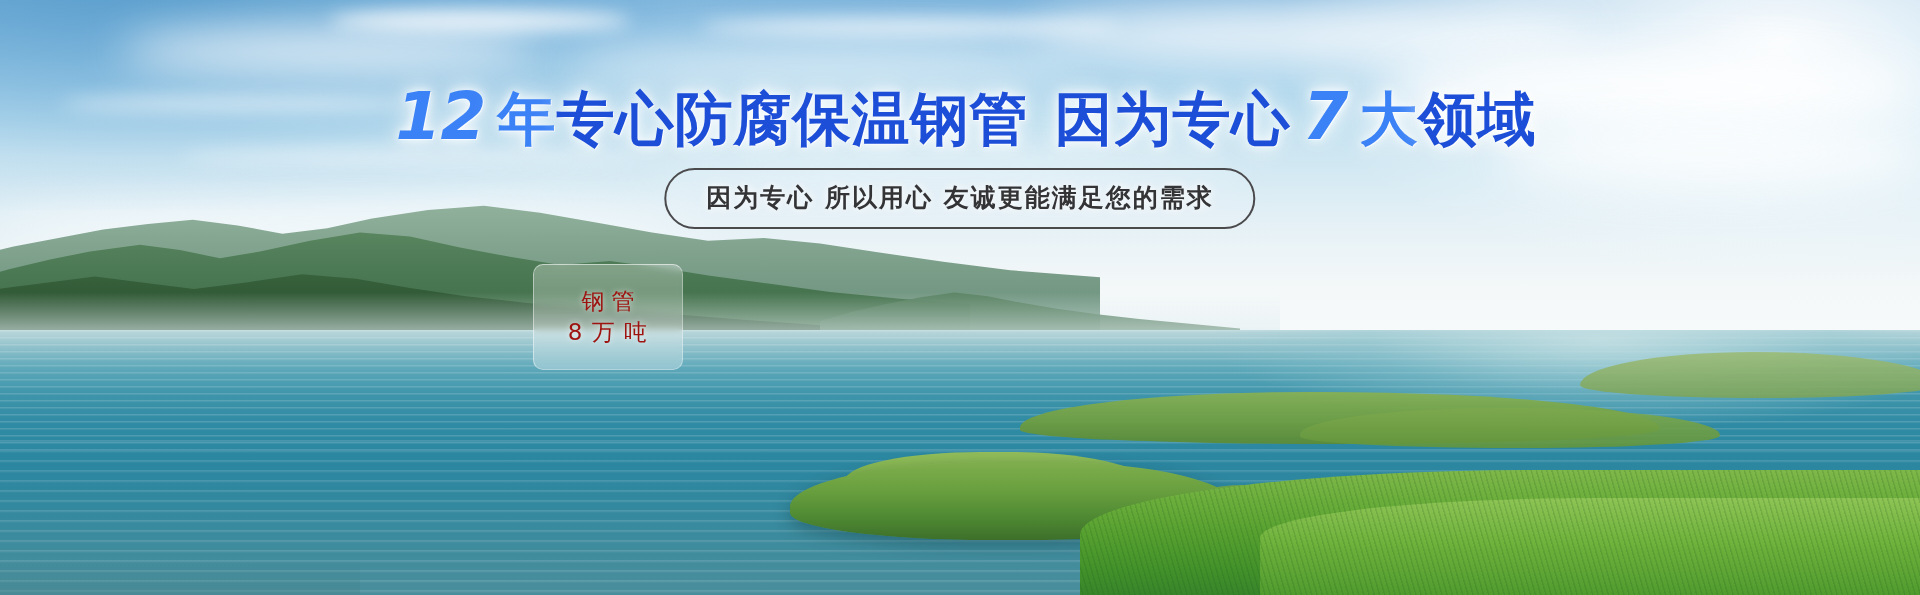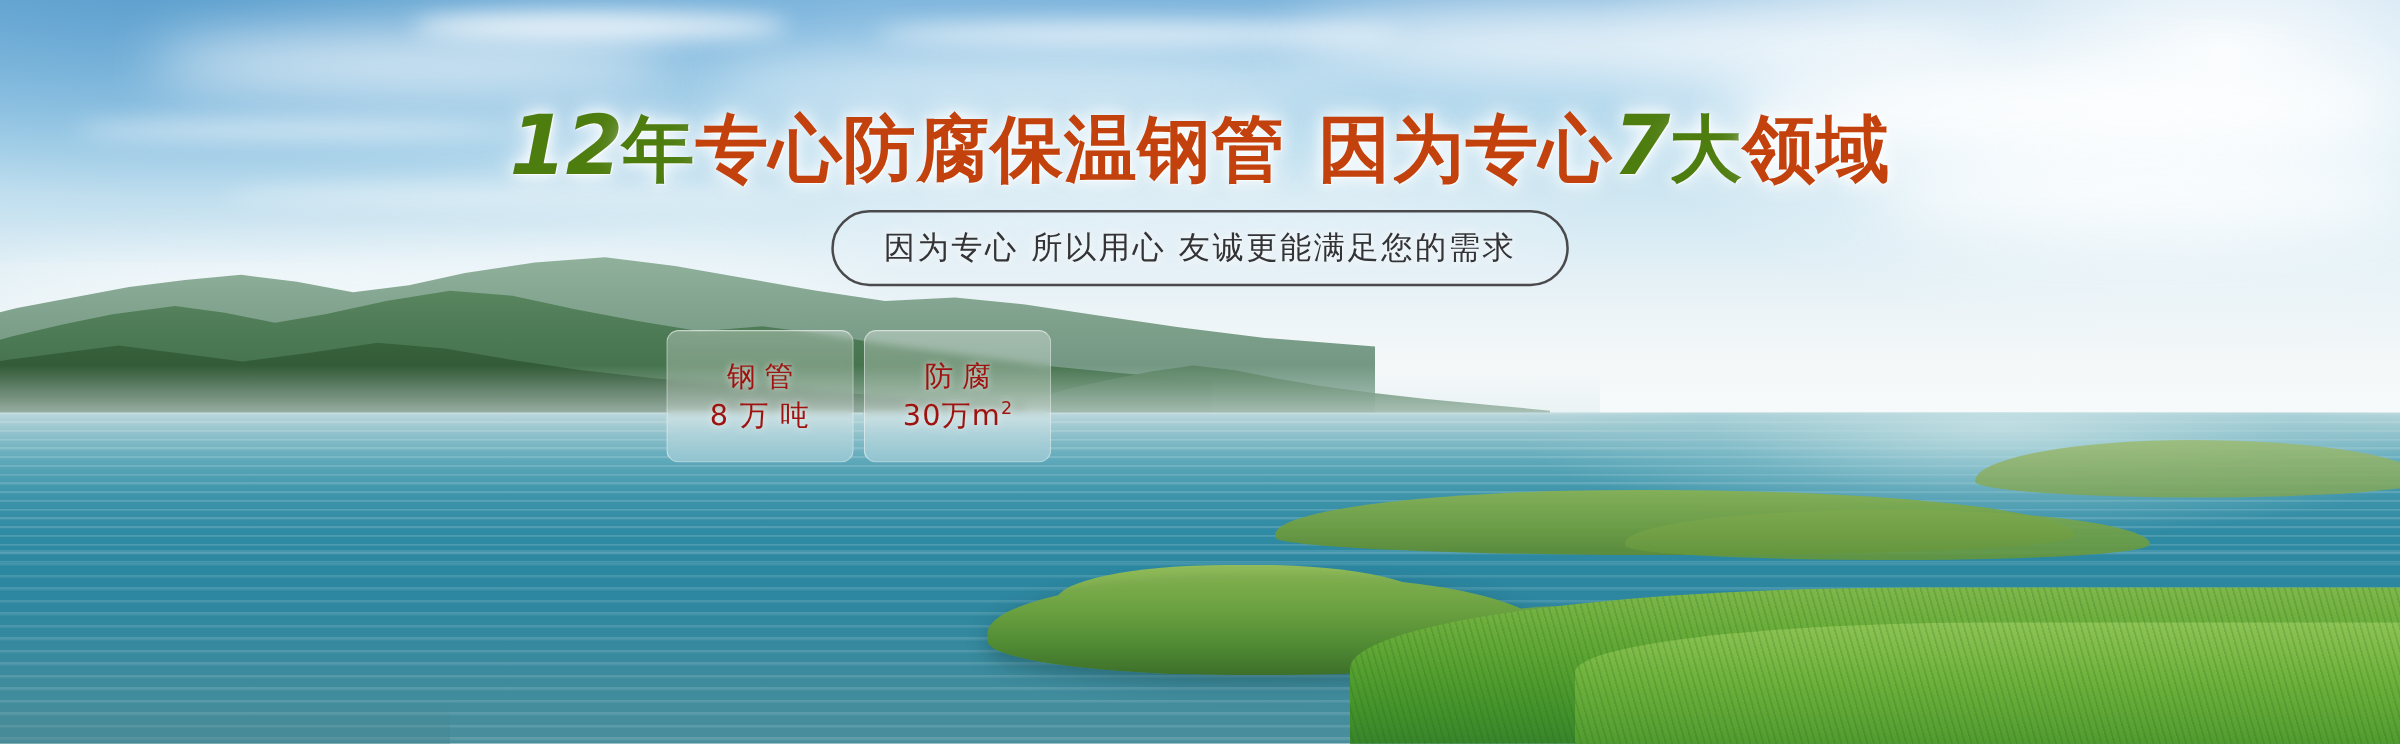--- a/index.html
+++ b/index.html
@@ -198,42 +198,42 @@
     font-size:58px;
     line-height:62px;
     letter-spacing:1px;
     white-space:nowrap;
     text-shadow:
       0 0 10px rgba(255,255,255,.95),
       0 0 20px rgba(255,255,255,.85),
       0 0 32px rgba(255,255,255,.6),
       1px 1px 0 rgba(255,255,255,.7);
   }
-  .hl-red{color:#4d7c0f;}
+  .hl-red{color:#3b82f6;margin-left:12px;}
   .hl-num{
     font-size:66px;
     font-style:italic;
     letter-spacing:-1px;
   }
-  .hl-dark{color:#c2410c;}
+  .hl-dark{color:#1d4ed8;}
   .hl-gap{display:inline-block;width:26px;}
 
   
   .pill{
     position:absolute;left:50%;top:168px;
     transform:translateX(-50%);
     padding:11px 40px 13px;
     border:2px solid #4a4a4c;
     border-radius:34px;
     background:rgba(255,255,255,.10);
   }
   .pill-text{
     font-family:"DejaVu Sans","Liberation Sans",sans-serif;
     font-size:25px;
-    font-weight:400;
+    font-weight:700;
     color:#343436;
     letter-spacing:2px;
     white-space:nowrap;
     text-shadow:0 0 7px rgba(255,255,255,.9), 0 0 14px rgba(255,255,255,.6);
   }
 
   
   .cards{
     position:absolute;left:533px;top:264px;
     display:flex;
@@ -327,21 +327,17 @@
     <div class="pill-text">因为专心 所以用心  友诚更能满足您的需求</div>
   </div>
 
   <div class="cards">
 
     <div class="card">
       <div class="card-label">钢管</div>
       <div class="card-value"><span>8 万 吨</span></div>
     </div>
 
-    <div class="card">
-      <div class="card-label">防腐</div>
-      <div class="card-value"><span>30万m</span><sup>2</sup></div>
-    </div>
 
 
   </div>
 
 </div>
 
 </body></html>

